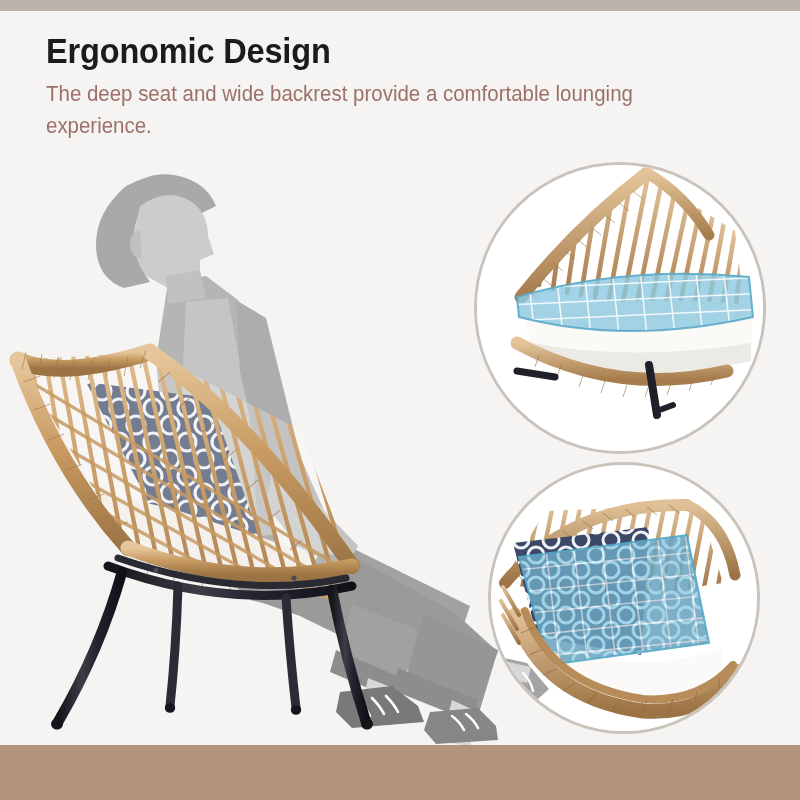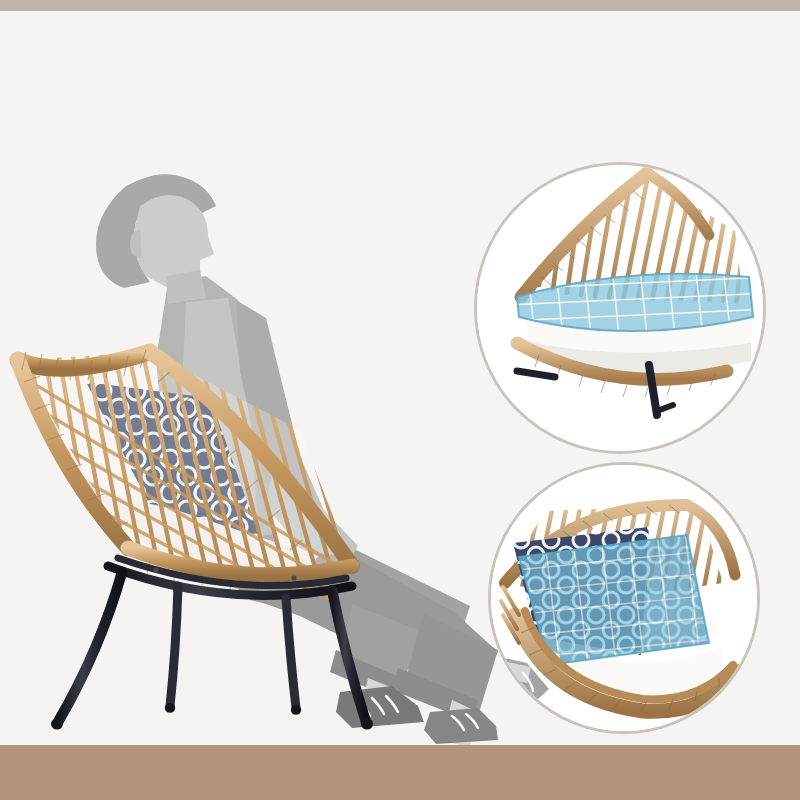--- a/index.html
+++ b/index.html
@@ -36,20 +36,24 @@
   
   .scene{position:absolute;left:0;top:0;}
 </style>
 </head>
 <body>
 
 <div id="page">
 
   <div class="bar-top"></div>
 
+  <div class="head">
+    <h1 class="title">Ergonomic Design</h1>
+    <p class="subtitle">The deep seat and wide backrest provide a comfortable lounging experience.</p>
+  </div>
 
   <svg class="scene" width="800" height="800" viewBox="0 0 800 800">
     <defs>
       <linearGradient id="legGrad" x1="0" y1="0" x2="1" y2="0">
         <stop offset="0%" stop-color="#14141a"></stop>
         <stop offset="38%" stop-color="#3d3d47"></stop>
         <stop offset="60%" stop-color="#242430"></stop>
         <stop offset="100%" stop-color="#101018"></stop>
       </linearGradient>
       <linearGradient id="rattanGrad" x1="0" y1="0" x2="0" y2="1">

